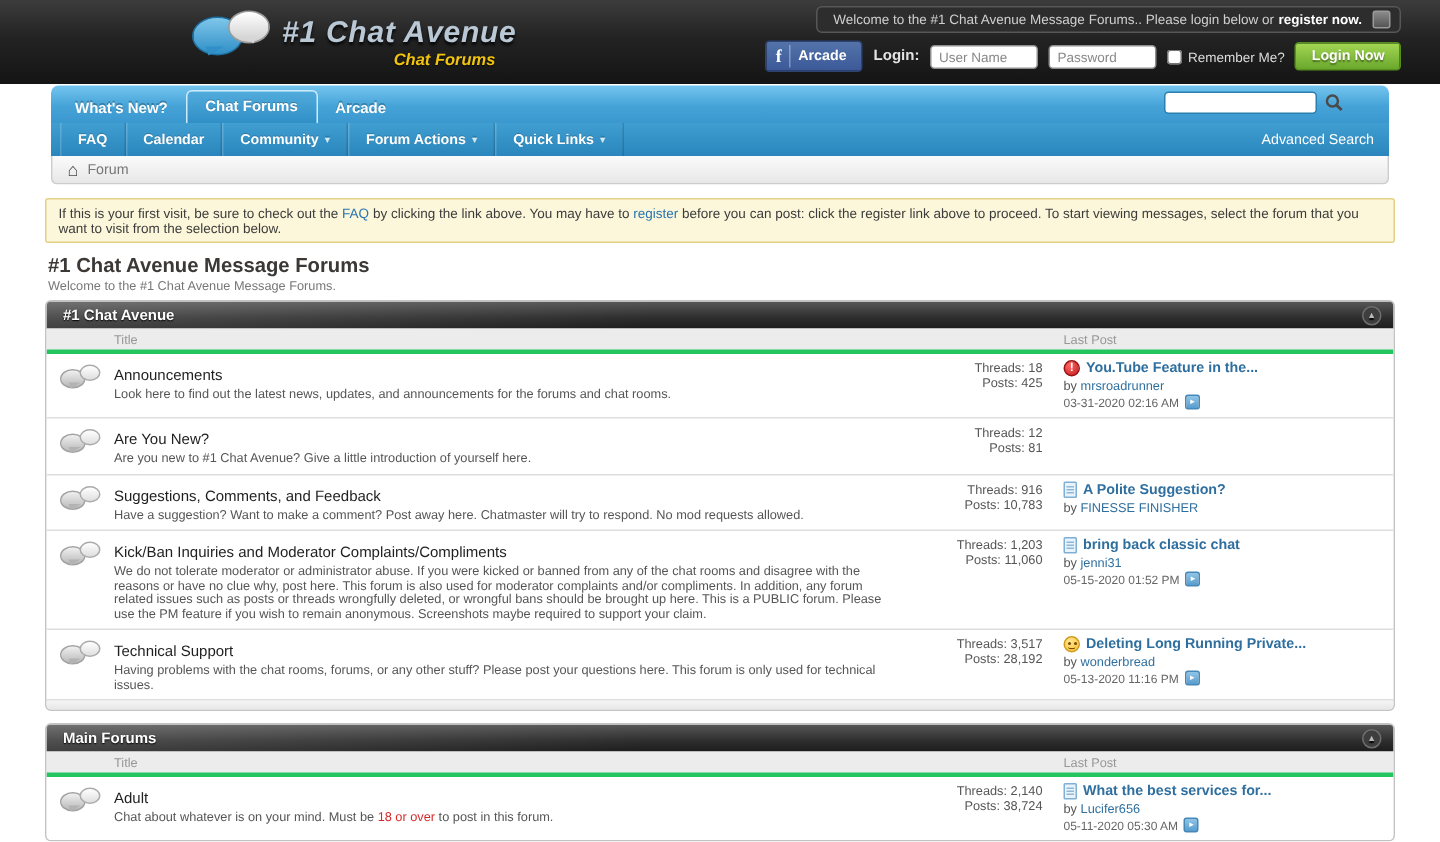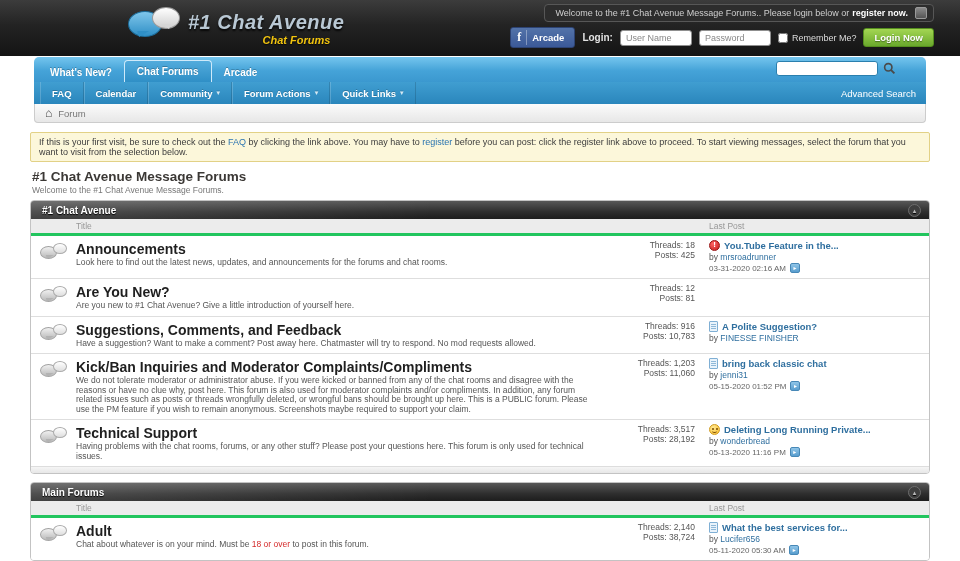--- a/index.html
+++ b/index.html
@@ -103,21 +103,21 @@
   .forum-row:first-of-type { border-top:none; }
   .cell-icon { display:flex; justify-content:center; padding-top:3px; }
   .f-bubbles { position:relative; width:27px; height:21px; }
   .fb1 { position:absolute; left:0; top:3px; width:17px; height:13px; border-radius:50%;
     background:linear-gradient(180deg,#f0f0f0,#b9b9b9); border:1px solid #a3a3a3; }
   .fb1:after { content:""; position:absolute; left:2px; bottom:-5px;
     border:4px solid transparent; border-top-color:#b3b3b3; transform:skewX(-35deg); }
   .fb2 { position:absolute; right:0; top:0; width:14px; height:11px; border-radius:50%;
     background:linear-gradient(180deg,#ffffff,#dedede); border:1px solid #ababab; }
   .cell-main { padding-right:12px; }
-  .f-title { display:inline-block; font-size:14px; font-weight:bold; color:#1f1f1f; margin-bottom:1px; }
+  .f-title { display:inline-block; font-size:10px; font-weight:normal; color:#1f1f1f; margin-bottom:1px; }
   .f-desc { font-size:8.5px; line-height:9.5px; color:#555; }
   .f-desc .red { color:#d42a2a; }
   .cell-stats { text-align:right; font-size:8.5px; color:#555; line-height:10px; padding-right:4px; }
   .cell-last { padding-left:10px; }
   .lp-line1 { display:flex; align-items:flex-end; gap:4px; }
   .lp-title { color:#2f6f9f; font-weight:bold; font-size:9.5px; }
   .lp-by { font-size:8.5px; color:#555; margin-top:1px; }
   .lp-by a { color:#2f6f9f; }
   .lp-date { display:flex; align-items:center; gap:4px; font-size:8px; color:#666; margin-top:1px; }
   .goto { width:10px; height:10px; border-radius:2px; flex:none;

